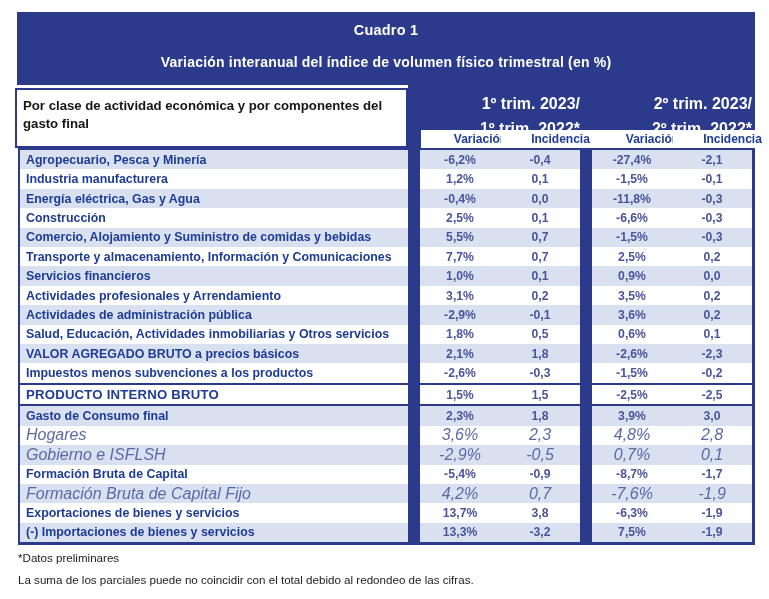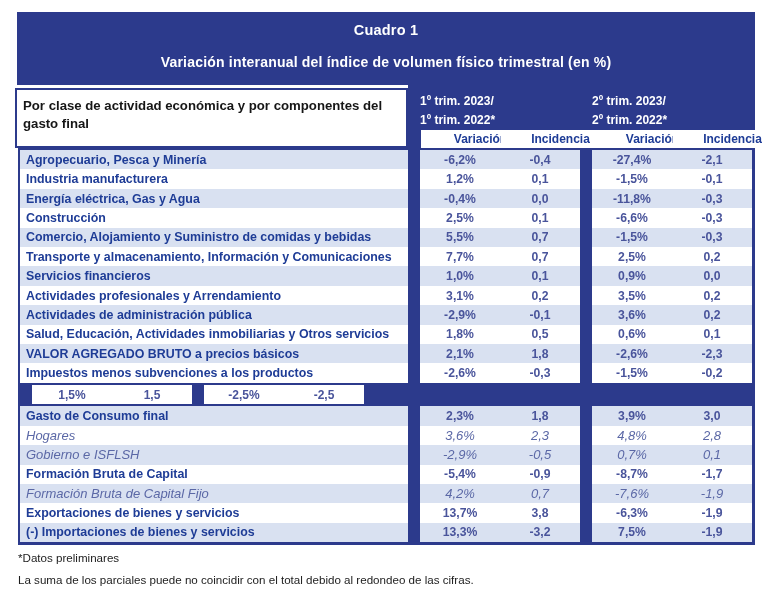--- a/index.html
+++ b/index.html
@@ -14,22 +14,22 @@
   }
   .band .title    { padding-top:10px; font-size:14.5px; font-weight:600; letter-spacing:.2px; }
   .band .subtitle { margin-top:16px;  font-size:14px;   font-weight:600; letter-spacing:.2px; }
 
   
   .right-head {
     position:absolute; left:408px; top:85px; width:347px; height:63px;
     background:var(--navy);
   }
   .group {
-    position:absolute; top:7px; width:160px; text-align:left; color:#fff;
-    font-size:12px; font-weight:600; line-height:1.55;
+    position:absolute; top:7px; width:160px; text-align:right; color:#fff;
+    font-size:16px; font-weight:600; line-height:1.55;
   }
   .group.g1 { left:12px; }
   .group.g2 { left:184px; }
 
   
   .stub-box {
     position:absolute; left:15px; top:88px; width:393px; height:60px;
     background:#fff; border:2px solid var(--navy); box-sizing:border-box;
     padding:7px 10px 0 6px; font-size:13.2px; font-weight:700; color:#161616; line-height:1.35;
   }
@@ -51,21 +51,21 @@
   .trow  { display:flex; flex:1; min-height:0; }
   .cell  { display:flex; align-items:center; background:#fff; overflow:hidden; }
   .trow.shaded .cell { background:var(--shaded); }
   .label {
     width:388px; box-sizing:border-box; padding-left:6px;
     font-size:12.4px; font-weight:700; color:var(--label); white-space:nowrap;
   }
   .val   { width:80px; justify-content:center; font-size:12.2px; font-weight:600; color:var(--value); }
   .gap   { width:12px; }
   .trow.italic .label, .trow.italic .val {
-    font-style:italic; font-weight:400; color:var(--italic); font-size:13px;
+    font-style:italic; font-weight:400; color:var(--italic); font-size:16px;
   }
   .trow.total { border-top:2px solid var(--navy); border-bottom:2px solid var(--navy); }
   .trow.total .label { font-size:13.2px; letter-spacing:.2px; }
   .trow.total .val   { font-weight:700; font-size:12px; }
 
   
   .notes { position:absolute; left:18px; top:551px; color:#1c1c1c; }
   .note  { font-size:11.6px; margin-bottom:9px; }
 </style>
 </head>
@@ -201,20 +201,21 @@
       <div class="trow normal">
         <div class="cell label">Impuestos menos subvenciones a los productos</div>
         <div class="gap"></div>
         <div class="cell val">-2,6%</div>
         <div class="cell val">-0,3</div>
         <div class="gap"></div>
         <div class="cell val">-1,5%</div>
         <div class="cell val">-0,2</div>
       </div>
       <div class="trow total">
+        <div class="cell label">PRODUCTO INTERNO BRUTO</div>
         <div class="gap"></div>
         <div class="cell val">1,5%</div>
         <div class="cell val">1,5</div>
         <div class="gap"></div>
         <div class="cell val">-2,5%</div>
         <div class="cell val">-2,5</div>
       </div>
       <div class="trow normal shaded">
         <div class="cell label">Gasto de Consumo final</div>
         <div class="gap"></div>

